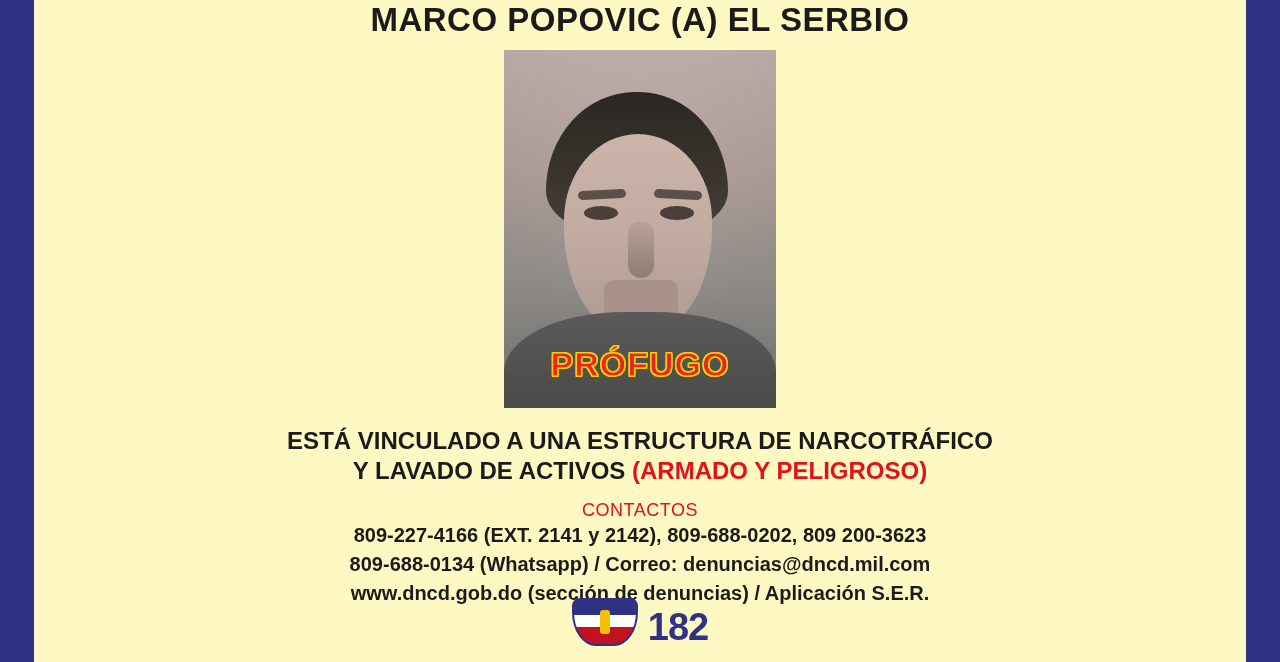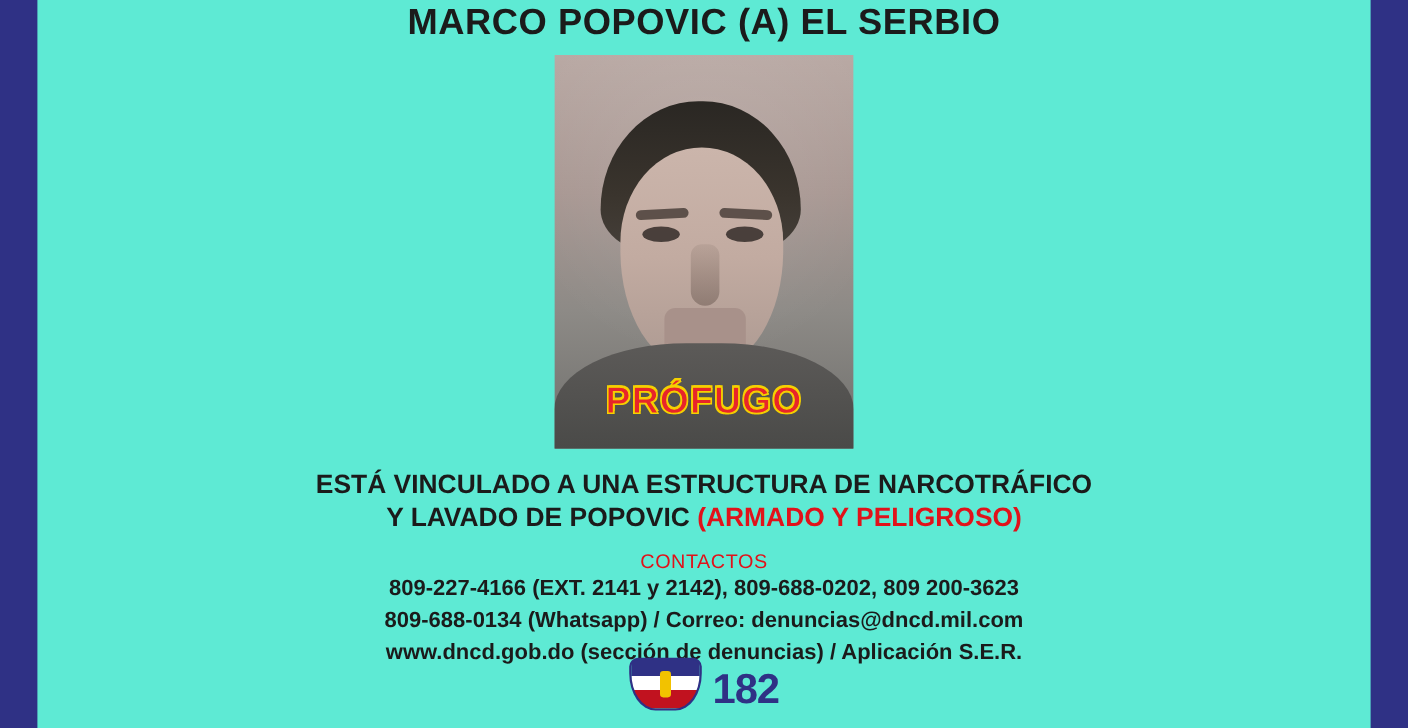--- a/index.html
+++ b/index.html
@@ -10,21 +10,21 @@
     width: 1280px;
     height: 662px;
     background: #ffffff;
     font-family: "Liberation Sans", sans-serif;
     overflow: hidden;
   }
   .poster {
     position: relative;
     width: 1280px;
     height: 662px;
-    background: #5eead4;
+    background: #fef9c3;
     display: flex;
     flex-direction: column;
     align-items: center;
   }
   .side-bar {
     position: absolute;
     top: 0;
     width: 34px;
     height: 662px;
     background: #2f3185;
@@ -239,21 +239,21 @@
       <div class="mouth"></div>
       <div class="neck"></div>
       <div class="shoulders"></div>
     </div>
     <div class="profugo">PRÓFUGO</div>
   </div>
 
   <div class="desc">
     <div>ESTÁ VINCULADO A UNA ESTRUCTURA DE NARCOTRÁFICO</div>
     <div>
-      <span>Y LAVADO DE POPOVIC</span>
+      <span>Y LAVADO DE ACTIVOS</span>
       <span class="danger">(ARMADO Y PELIGROSO)</span>
     </div>
   </div>
 
   <div class="contacts-title">CONTACTOS</div>
   <div class="contact-line">809-227-4166 (EXT. 2141 y 2142), 809-688-0202, 809 200-3623</div>
   <div class="contact-line">809-688-0134 (Whatsapp) / Correo: denuncias@dncd.mil.com</div>
   <div class="contact-line">www.dncd.gob.do (sección de denuncias) / Aplicación S.E.R.</div>
 
   <div class="footer">

